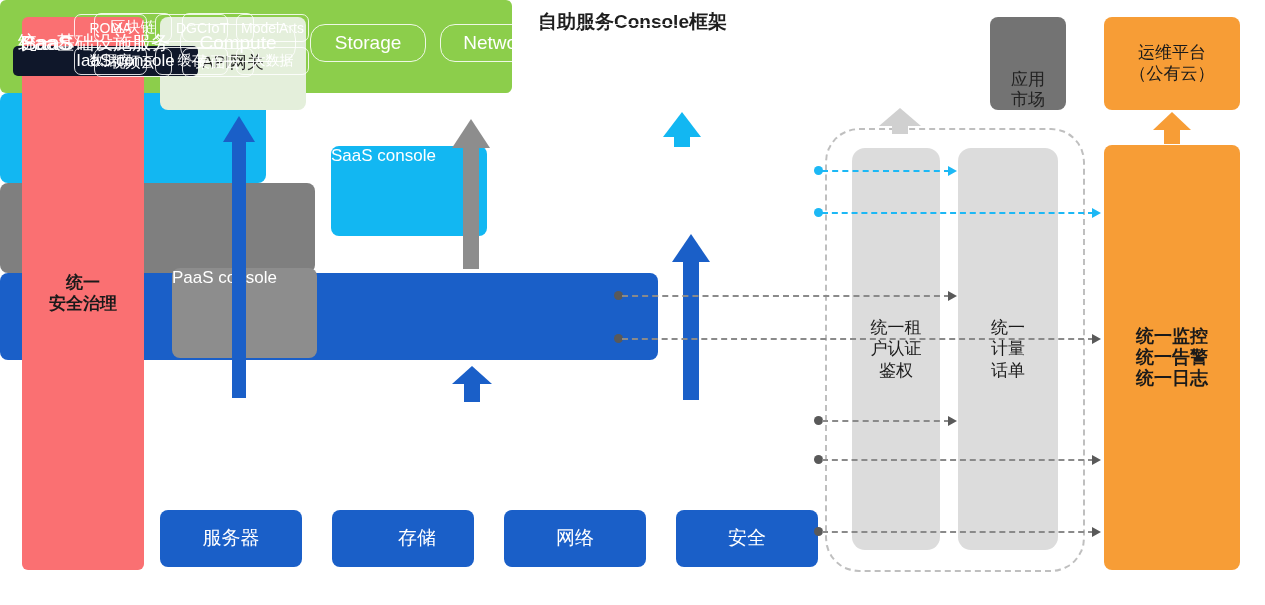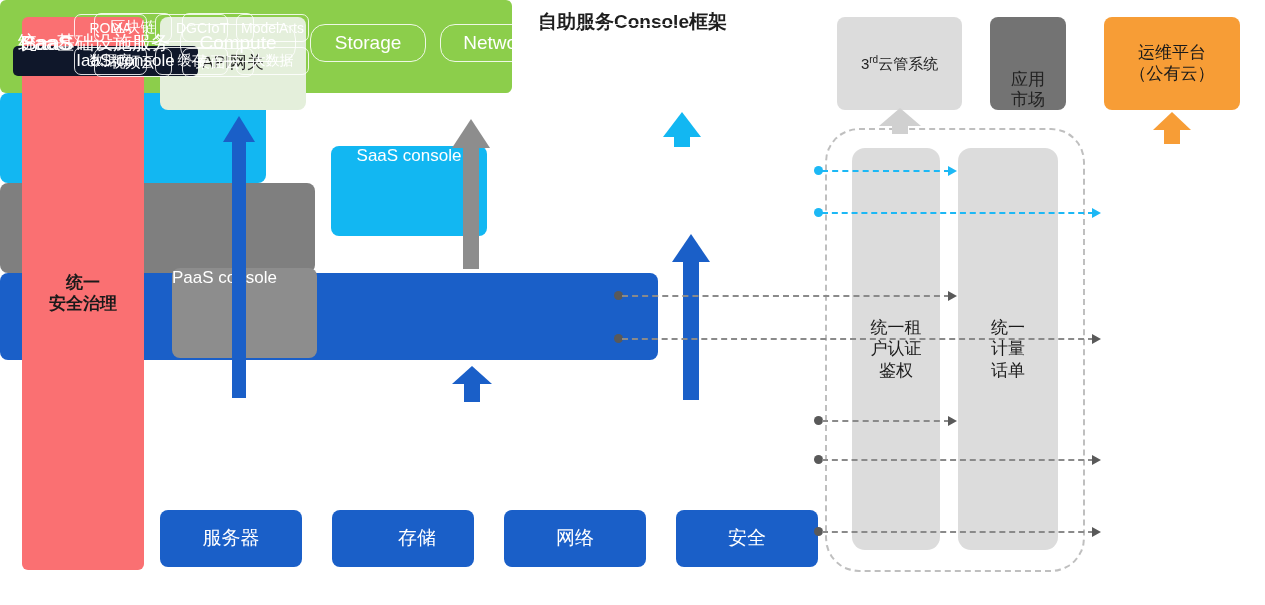--- a/index.html
+++ b/index.html
@@ -12,21 +12,21 @@
 
   
   .apigw{left:160px;top:17px;width:146px;height:93px;background:#E4EFDB;border-radius:8px;color:#222;font-size:17px;}
 
   
   .console-frame{left:322px;top:17px;width:512px;height:93px;background:#8CCE4B;border-radius:6px;display:block;}
   .console-title{position:absolute;left:0;top:9px;width:100%;text-align:center;font-size:19px;color:#1e1e1e;font-weight:600;}
   .cbtn{position:absolute;top:46px;height:30px;border-radius:5px;display:flex;align-items:center;justify-content:center;font-size:17px;color:#fff;}
   .cbtn.iaas{left:13px;width:145px;background:#0f172a;padding-left:40px;}
   .cbtn.paas{left:172px;width:145px;background:#8D8D8D;}
-  .cbtn.saas{left:331px;width:156px;background:#12B7F2;text-align:center;}
+  .cbtn.saas{left:331px;width:156px;background:#12B7F2;}
 
   
   .third{left:837px;top:17px;width:125px;height:93px;background:#DCDCDC;border-radius:8px;color:#222;font-size:15px;}
   .third sup{font-size:10px;vertical-align:super;}
   .market{left:990px;top:17px;width:76px;height:93px;background:#737373;border-radius:8px;color:#222;font-size:17px;align-items:flex-end;}
 
   
   .ops-top{left:1104px;top:17px;width:136px;height:93px;background:#F79D36;border-radius:8px;color:#1a1a1a;font-size:17px;}
   .ops-col{left:1104px;top:145px;width:136px;height:425px;background:#F79D36;border-radius:8px;color:#1a1a1a;font-size:18px;font-weight:600;}
 
@@ -97,32 +97,34 @@
     <span>API网关</span>
   </div>
 
   <div class="console-frame">
     <div class="console-title">自助服务Console框架</div>
     <div class="cbtn iaas">IaaS console</div>
     <div class="cbtn paas">PaaS console</div>
     <div class="cbtn saas">SaaS console</div>
   </div>
 
-  <div class="box third">
-    <span><span>3</span><sup>rd</sup><span>云管系统</span></span>
-  </div>
 
   <div class="box market">
     <span style="white-space:pre-line">应用
 市场</span>
   </div>
 
   <div class="box ops-top">
     <span style="white-space:pre-line">运维平台
 （公有云）</span>
+  </div>
+  <div class="box ops-col">
+    <span style="white-space:pre-line">统一监控
+统一告警
+统一日志</span>
   </div>
 
   <div class="dashbox"></div>
 
   <div class="gcol gcol-auth">
     <span style="white-space:pre-line">统一租
 户认证
 鉴权</span>
   </div>
   <div class="gcol gcol-meter">

